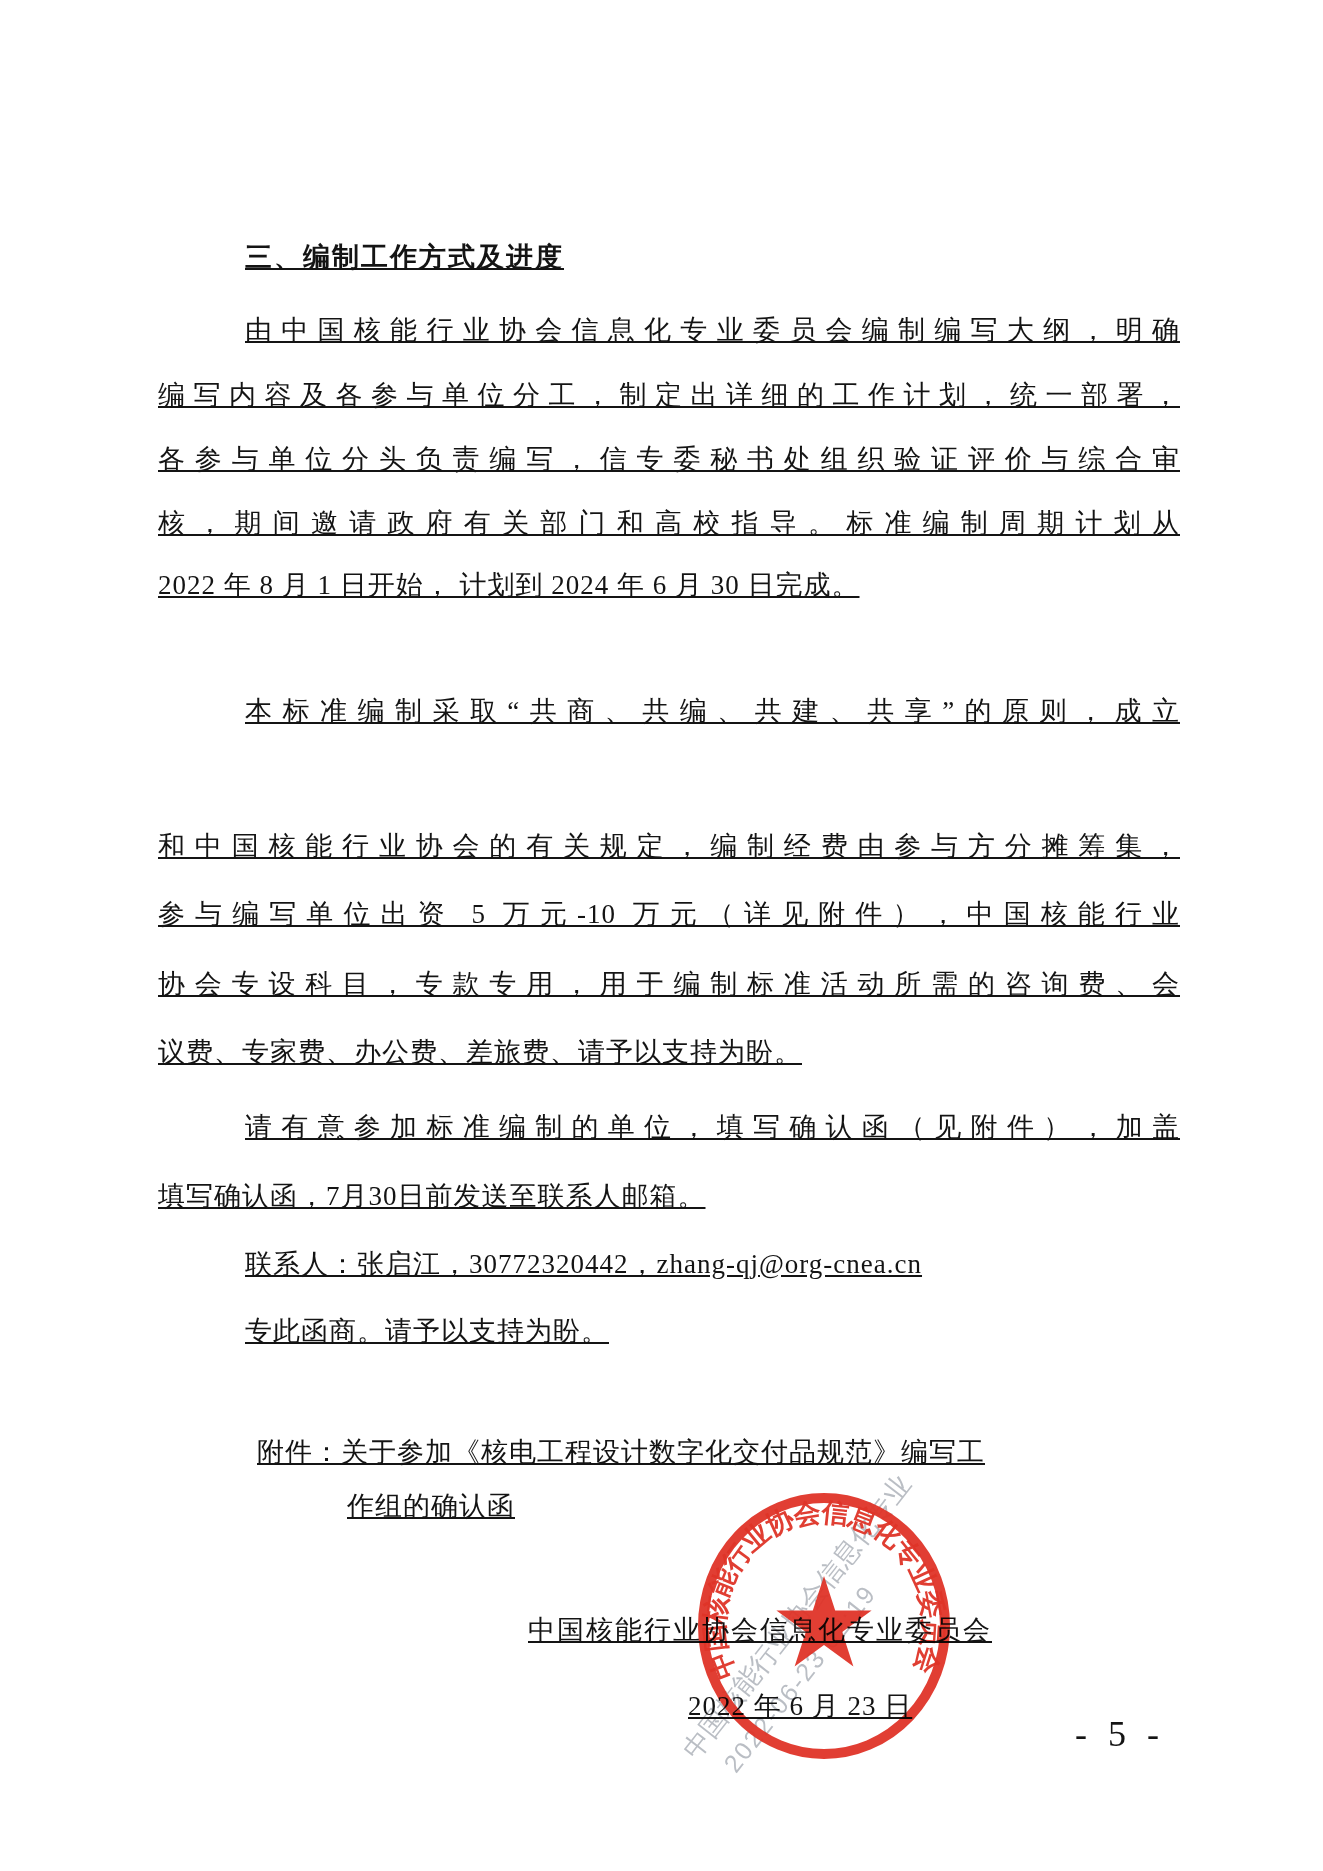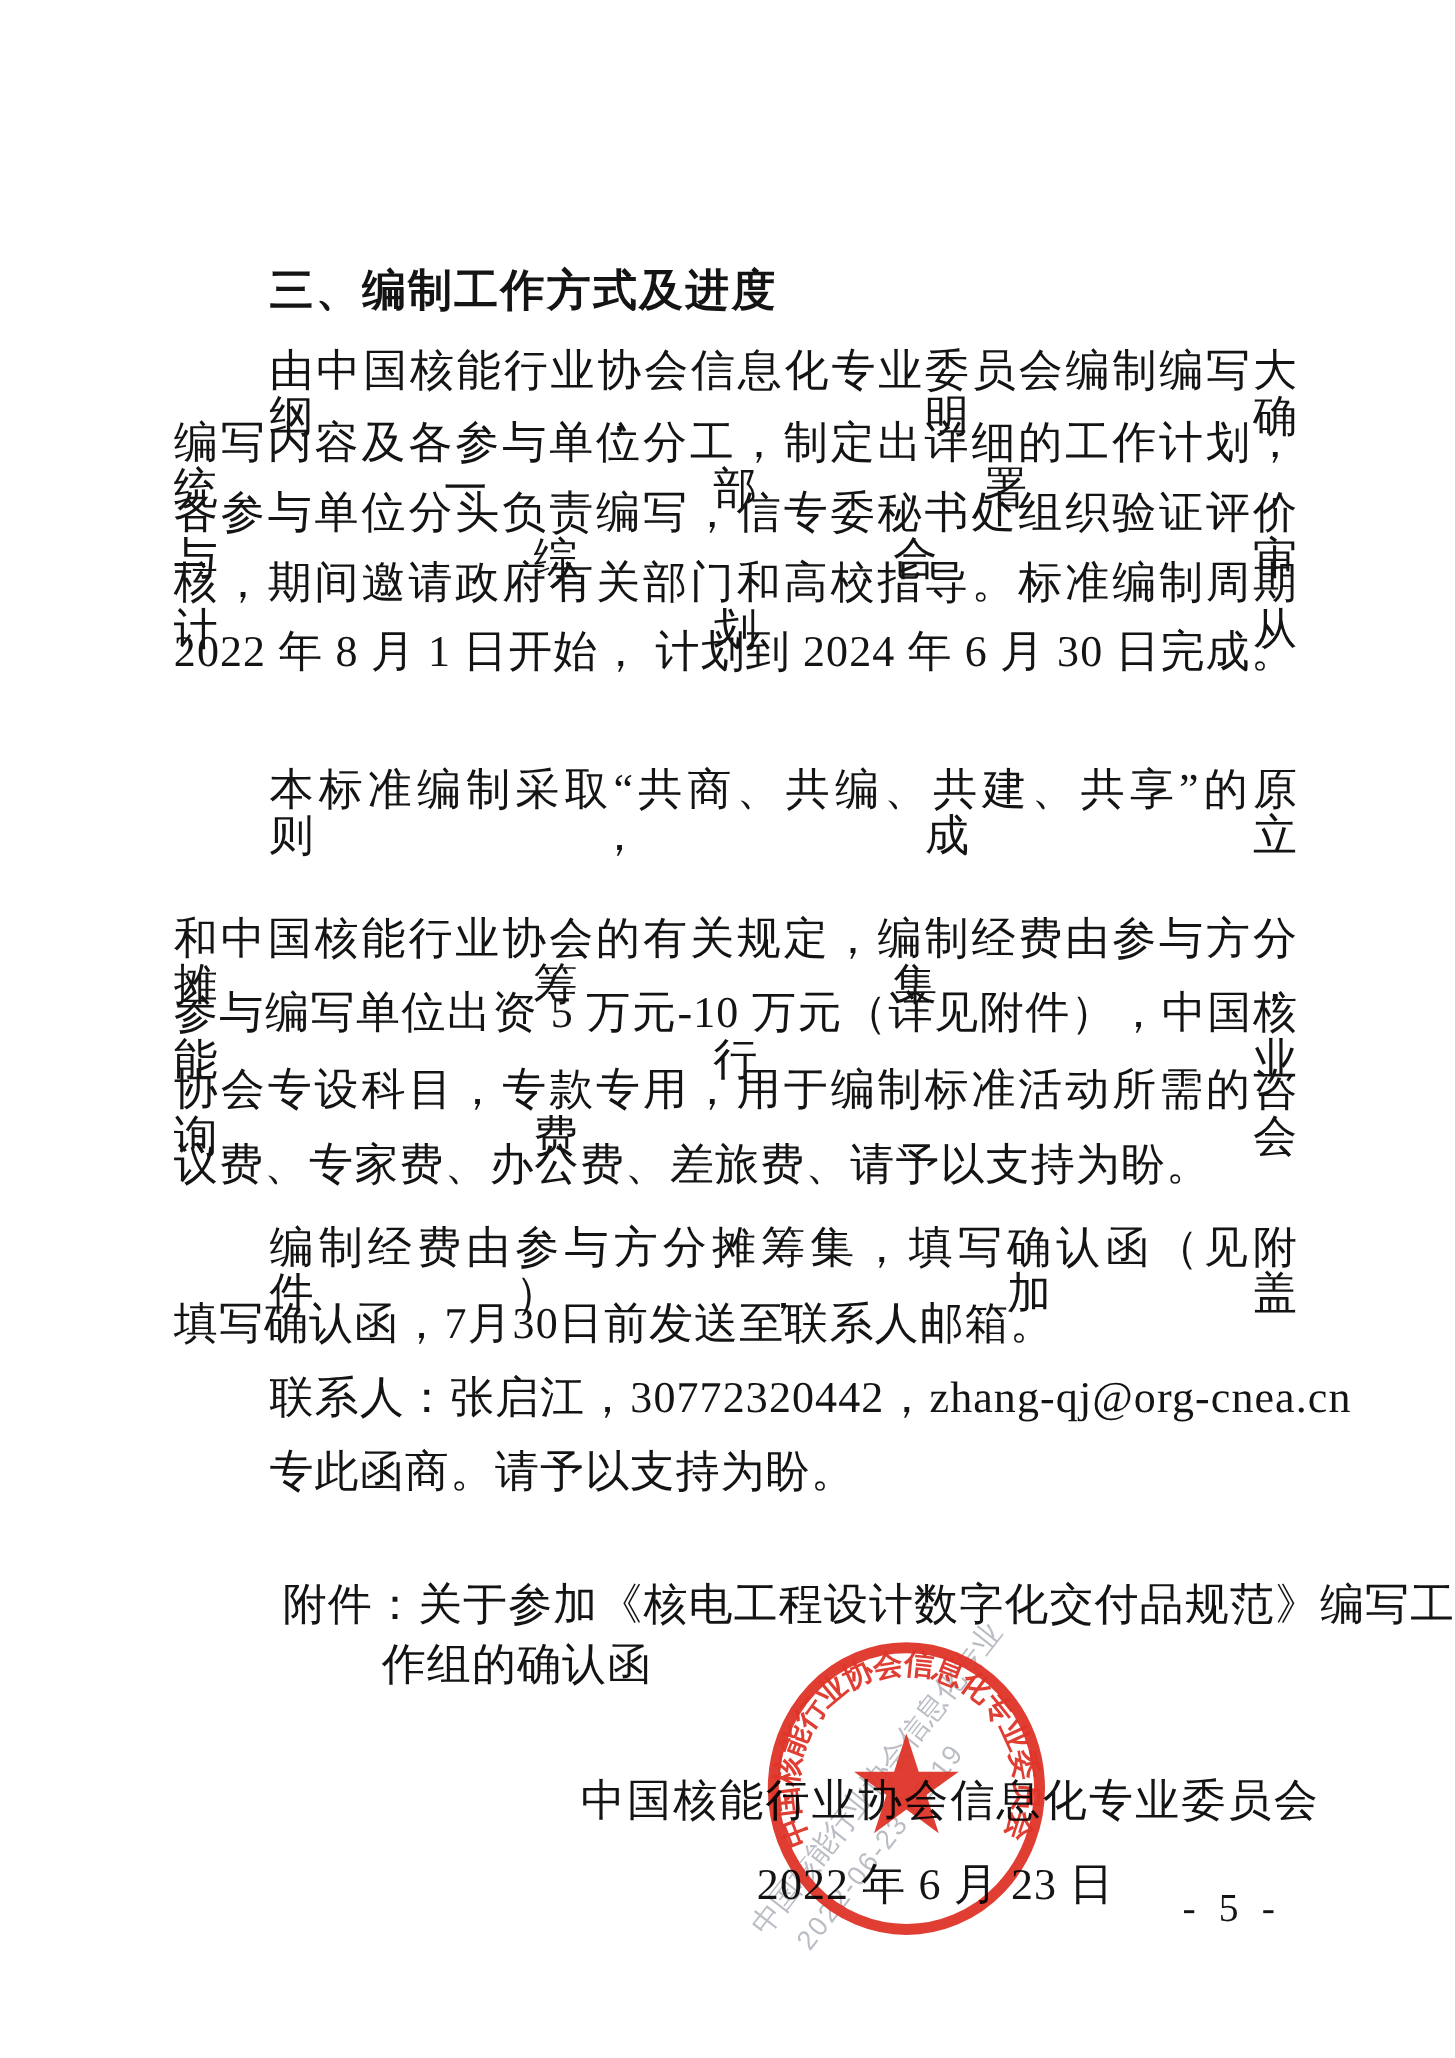--- a/index.html
+++ b/index.html
@@ -8,24 +8,25 @@
     width:1323px;height:1871px;
     margin:0 auto;
     background:#ffffff;
     font-family:"Liberation Serif","DejaVu Serif",serif;
     color:#141414;
     overflow:hidden;
   }
   .ln{
     position:absolute;
     left:158px;
-    font-size:40px;
+    font-size:27px;
     line-height:1.05;
     white-space:nowrap;
     letter-spacing:1px;
+    text-decoration:underline;
   }
   .hd{
     font-family:"Liberation Sans","DejaVu Sans",sans-serif;
     font-weight:bold;
     left:245px;
     letter-spacing:2px;
   }
   .just{
     width:1022px;
     white-space:normal;
@@ -67,21 +68,21 @@
   <div class="ln just" style="top:509px">核，期间邀请政府有关部门和高校指导。标准编制周期计划从</div>
   <div class="ln" style="top:571px">2022 年 8 月 1 日开始， 计划到 2024 年 6 月 30 日完成。</div>
 
 
   <div class="ln jind" style="top:697px">本标准编制采取“共商、共编、共建、共享”的原则，成立</div>
   <div class="ln just" style="top:832px">和中国核能行业协会的有关规定，编制经费由参与方分摊筹集，</div>
   <div class="ln just" style="top:900px">参与编写单位出资 5 万元-10 万元（详见附件），中国核能行业</div>
   <div class="ln just" style="top:970px">协会专设科目，专款专用，用于编制标准活动所需的咨询费、会</div>
   <div class="ln" style="top:1038px">议费、专家费、办公费、差旅费、请予以支持为盼。</div>
 
-  <div class="ln jind" style="top:1113px">编制经费由参与方分摊筹集，填写确认函（见附件），加盖</div>
+  <div class="ln jind" style="top:1113px">请有意参加标准编制的单位，填写确认函（见附件），加盖</div>
   <div class="ln" style="top:1182px">填写确认函，7月30日前发送至联系人邮箱。</div>
   <div class="ln" style="top:1250px;left:245px">联系人：张启江，30772320442，zhang-qj@org-cnea.cn</div>
   <div class="ln" style="top:1317px;left:245px">专此函商。请予以支持为盼。</div>
 
   <div class="ln" style="top:1438px;left:257px">附件：关于参加《核电工程设计数字化交付品规范》编写工</div>
   <div class="ln" style="top:1492px;left:347px">作组的确认函</div>
 
   <div class="ln" style="top:1616px;left:528px;letter-spacing:2px">中国核能行业协会信息化专业委员会</div>
   <div class="ln" style="top:1692px;left:688px">2022 年 6 月 23 日</div>
 

